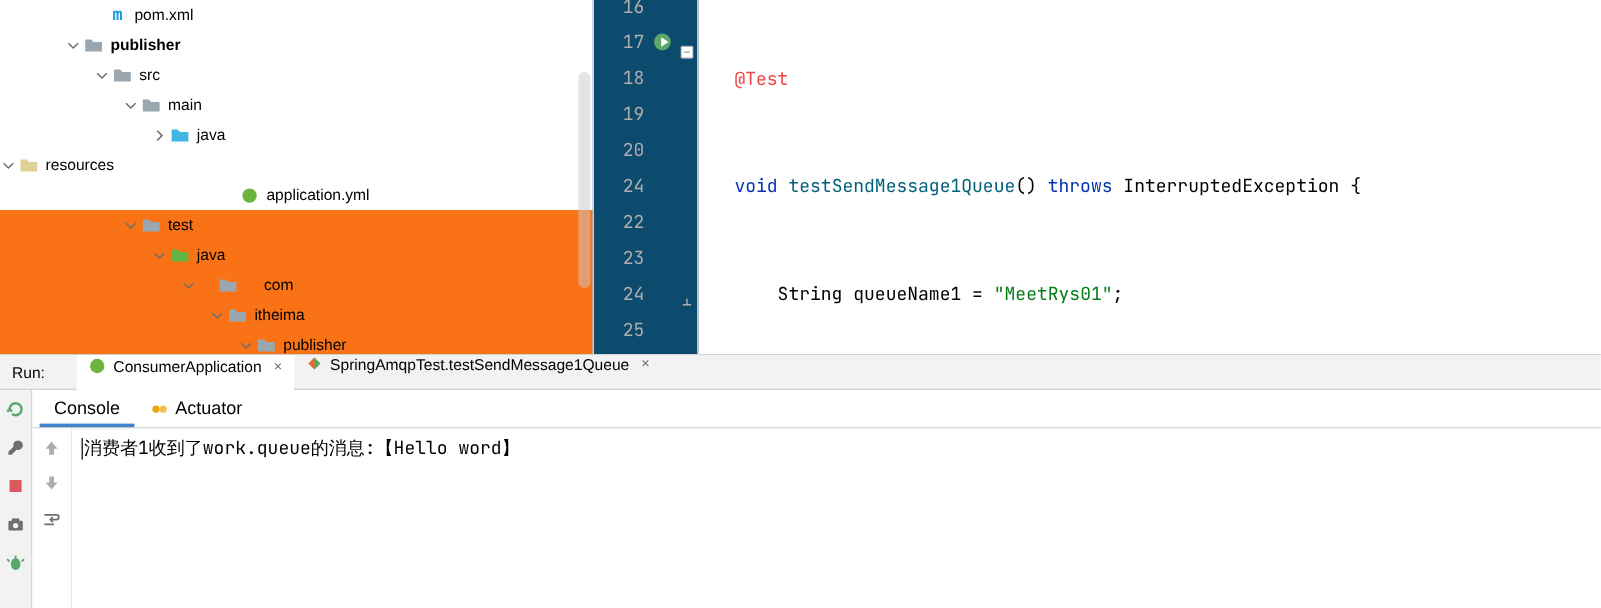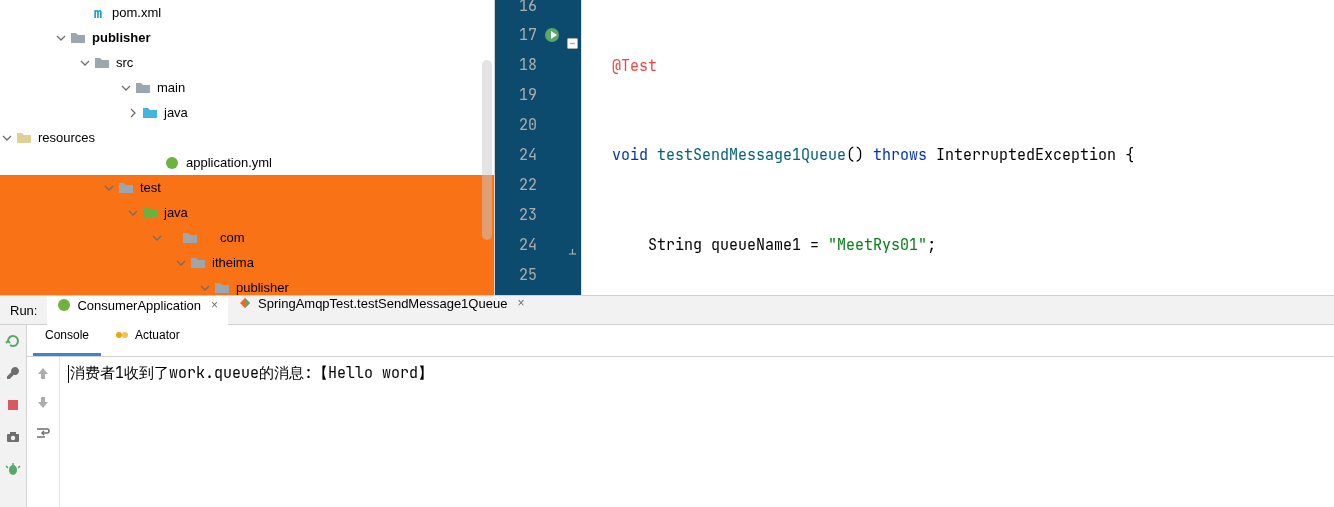--- a/index.html
+++ b/index.html
@@ -149,21 +149,21 @@
     height: 29px;
     display: flex;
     align-items: center;
     border-bottom: 1px solid #d1d1d1;
     background: #f2f2f2;
     padding-left: 6px;
   }
   .run-label {
     color: #000;
     font-size: 13px;
-    margin-right: 6px;
+    margin-right: 23px;
     padding: 0 4px;
   }
   .run-tab {
     display: flex;
     align-items: flex-start;
     height: 29px;
     padding: 0 10px;
     font-size: 13px;
     cursor: pointer;
     gap: 6px;
@@ -224,23 +224,23 @@
     display: flex;
     align-items: flex-end;
     border-bottom: 1px solid #d1d1d1;
     padding-left: 6px;
     gap: 2px;
     background: #fff;
   }
   .sub-tab {
     height: 28px;
     padding: 0 12px;
-    font-size: 12px;
-    display: flex;
-    align-items: flex-start;
+    font-size: 15px;
+    display: flex;
+    align-items: center;
     gap: 6px;
     cursor: pointer;
     border-bottom: 3px solid transparent;
   }
   .sub-tab.active {
     border-bottom: 3px solid #4083c9;
     color: #000;
   }
   .actuator-icon { color: #f0a30a; }
   .console-body {
@@ -308,21 +308,21 @@
           </svg>
         </span>
       <span class="icon folder-icon">
           <svg viewBox="0 0 16 16">
             <path fill="#9aa7b0" d="M1 3h5l2 2h7v8H1z"></path>
           </svg>
         </span>
       <span>src</span>
     </div>
 
-    <div class="tree-item" style="padding-left: 102px; margin-left: 17px;">
+    <div class="tree-item" style="padding-left: 102px;">
       <span class="arrow">
           <svg viewBox="0 0 10 10">
             <path d="M1 3 L5 7 L9 3" fill="none" stroke="#6e6e6e" stroke-width="1.3"></path>
           </svg>
         </span>
       <span class="icon folder-icon">
           <svg viewBox="0 0 16 16">
             <path fill="#9aa7b0" d="M1 3h5l2 2h7v8H1z"></path>
           </svg>
         </span>
@@ -350,21 +350,21 @@
           </svg>
         </span>
       <span class="icon folder-gray-icon">
           <svg viewBox="0 0 16 16">
             <path fill="#c5a93f" d="M1 3h5l2 2h7v8H1z" opacity="0.55"></path>
           </svg>
         </span>
       <span>resources</span>
     </div>
 
-    <div class="tree-item" style="padding-left: 164px;">
+    <div class="tree-item" style="padding-left: 164px; margin-left: 36px;">
       <span class="icon yml-icon">
           <svg viewBox="0 0 16 16">
             <circle cx="8" cy="8" r="6" fill="#6db33f"></circle>
           </svg>
         </span>
       <span>application.yml</span>
     </div>
 
     <div class="tree-item tree-highlight" style="padding-left: 102px;">
       <span class="arrow">

